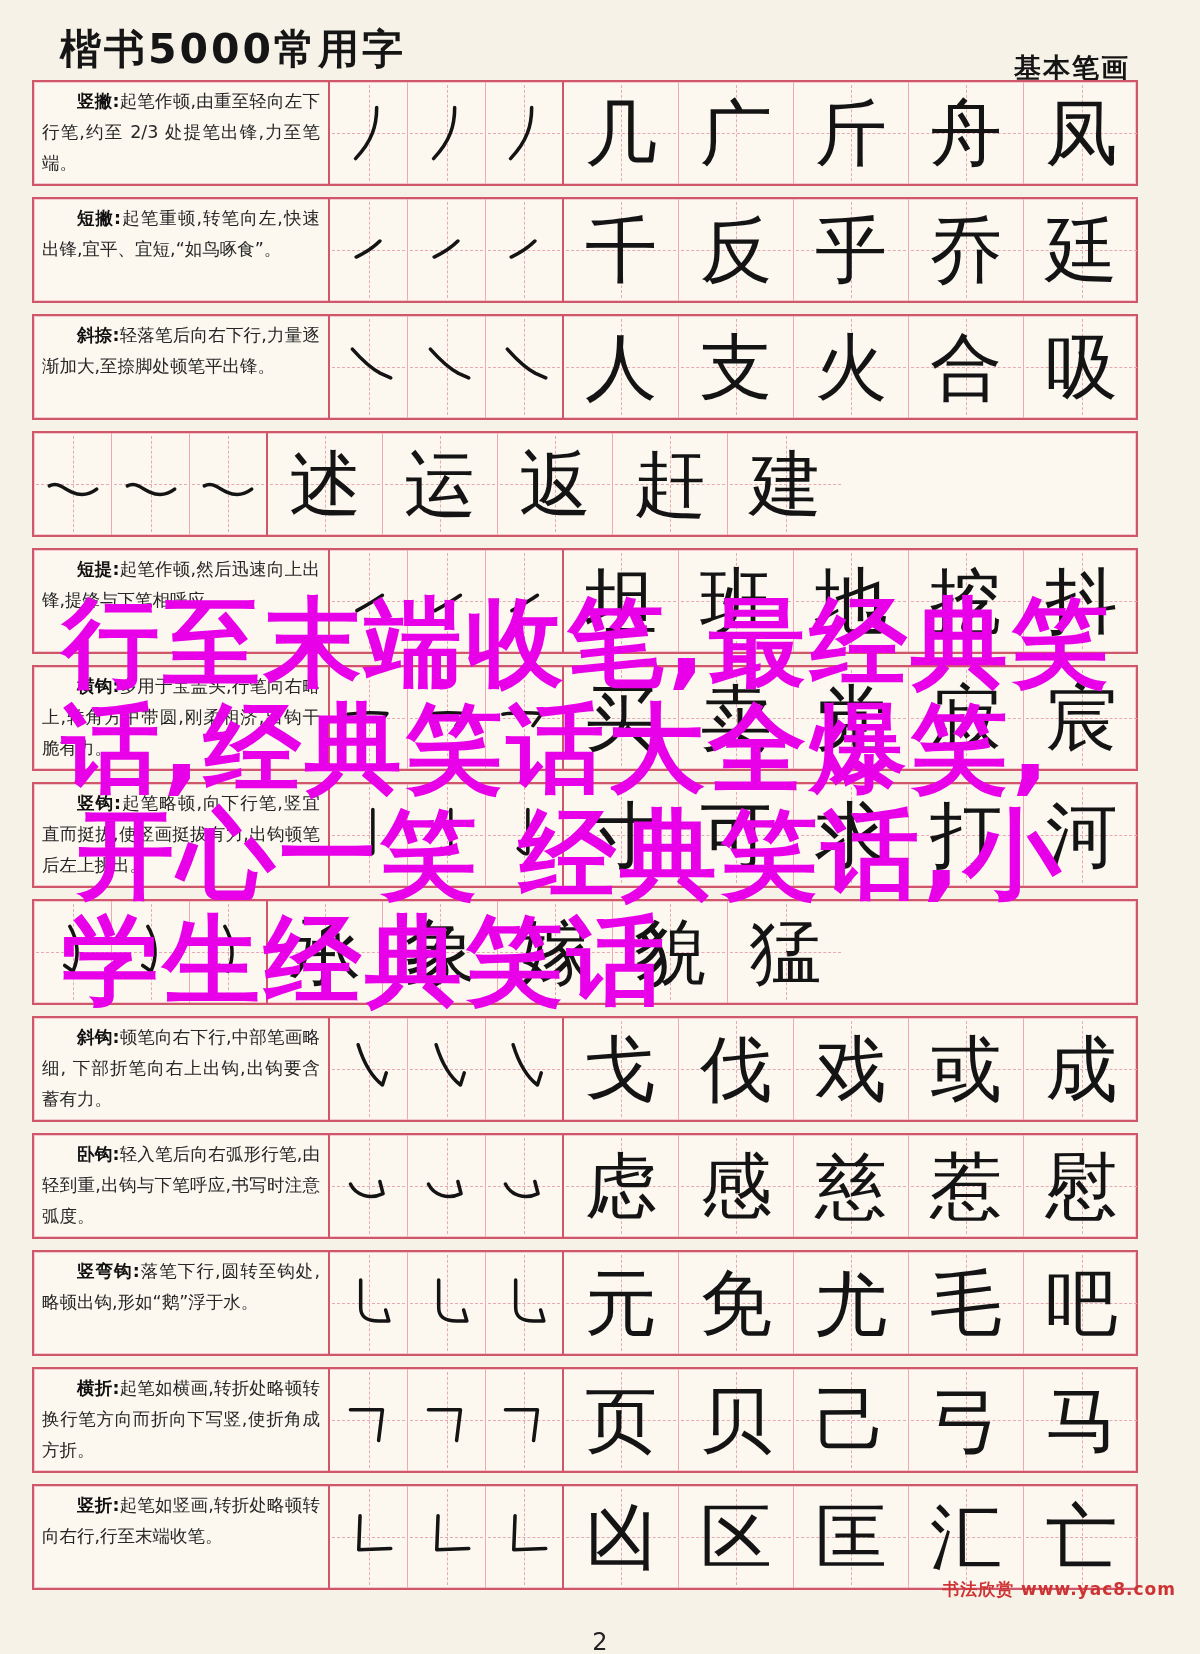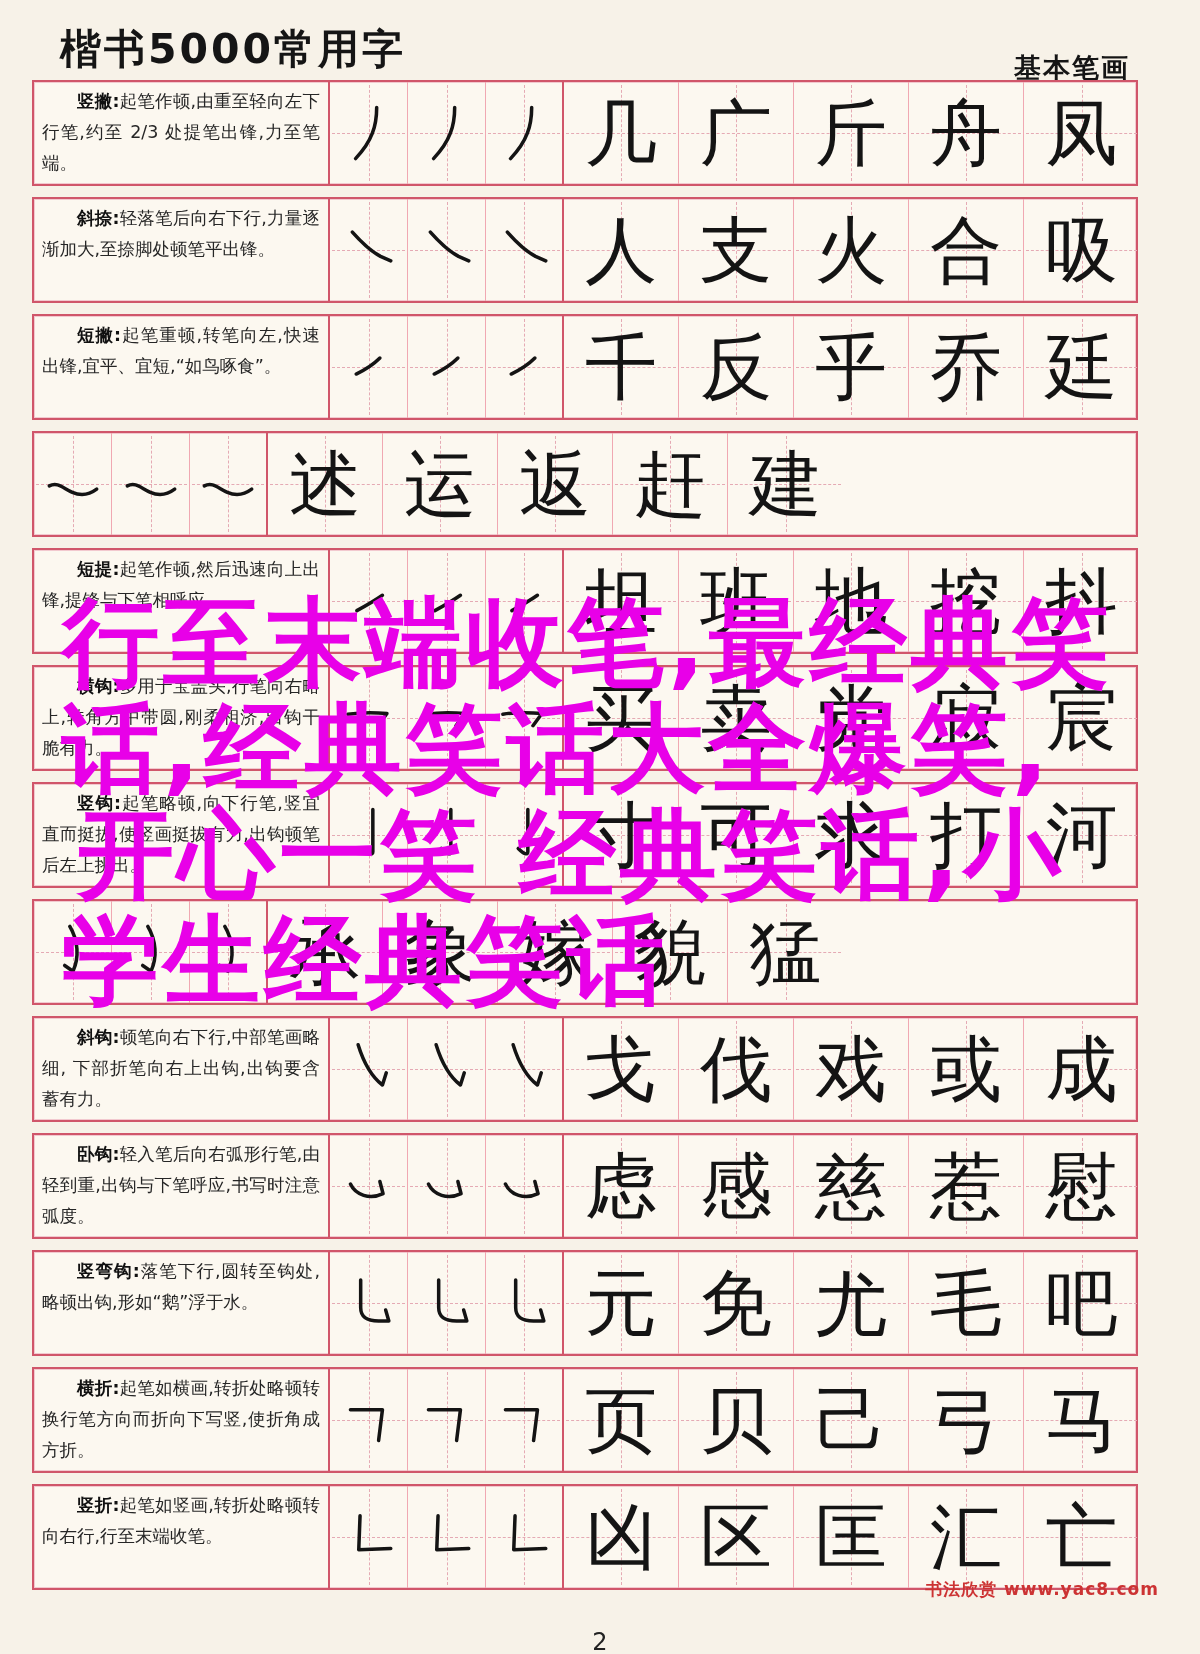--- a/index.html
+++ b/index.html
@@ -85,21 +85,21 @@
     font-size:97px;line-height:106px;
     font-weight:bold;
     letter-spacing:4px;
     color:#e800e8;
     white-space:nowrap;
   }
   .overlay-line.center{text-align:left;}
 
   
   .site-credit{
-    position:absolute;right:41px;top:1578px;
+    position:absolute;right:24px;top:1578px;
     font-size:17px;color:#cc3333;font-weight:bold;
     letter-spacing:1px;
   }
   .page-number{
     position:absolute;left:0;width:1200px;top:1628px;
     text-align:center;
     font-size:24px;color:#222;
   }
 </style>
 </head>
@@ -145,20 +145,58 @@
             <span class="char">舟</span>
           </div>
           <div class="cell char-cell">
             <span class="char">凤</span>
           </div>
         </div>
   </div>
 
   <div class="row">
     <div class="desc">
+      <p><b>短撇:</b><span>起笔重顿,转笔向左,快速出锋,宜平、宜短,“如鸟啄食”。</span></p>
+    </div>
+    <div class="cells">
+          <div class="cell stroke-cell">
+            <svg viewBox="0 0 100 100" class="stroke-svg">
+              <path d="M67 36 C57 46 45 54 30 61" fill="none" stroke="#141414" stroke-width="5.5" stroke-linecap="round" stroke-linejoin="round"></path>
+            </svg>
+          </div>
+          <div class="cell stroke-cell">
+            <svg viewBox="0 0 100 100" class="stroke-svg">
+              <path d="M67 36 C57 46 45 54 30 61" fill="none" stroke="#141414" stroke-width="5.5" stroke-linecap="round" stroke-linejoin="round"></path>
+            </svg>
+          </div>
+          <div class="cell stroke-cell last">
+            <svg viewBox="0 0 100 100" class="stroke-svg">
+              <path d="M67 36 C57 46 45 54 30 61" fill="none" stroke="#141414" stroke-width="5.5" stroke-linecap="round" stroke-linejoin="round"></path>
+            </svg>
+          </div>
+          <div class="cell char-cell">
+            <span class="char">千</span>
+          </div>
+          <div class="cell char-cell">
+            <span class="char">反</span>
+          </div>
+          <div class="cell char-cell">
+            <span class="char">乎</span>
+          </div>
+          <div class="cell char-cell">
+            <span class="char">乔</span>
+          </div>
+          <div class="cell char-cell">
+            <span class="char">廷</span>
+          </div>
+        </div>
+  </div>
+
+  <div class="row">
+    <div class="desc">
       <p><b>斜捺:</b><span>轻落笔后向右下行,力量逐渐加大,至捺脚处顿笔平出锋。</span></p>
     </div>
     <div class="cells">
           <div class="cell stroke-cell">
             <svg viewBox="0 0 100 100" class="stroke-svg">
               <path d="M24 22 C40 40 55 53 68 60 L84 67" fill="none" stroke="#141414" stroke-width="5.5" stroke-linecap="round" stroke-linejoin="round"></path>
             </svg>
           </div>
           <div class="cell stroke-cell">
             <svg viewBox="0 0 100 100" class="stroke-svg">
@@ -177,58 +215,20 @@
             <span class="char">支</span>
           </div>
           <div class="cell char-cell">
             <span class="char">火</span>
           </div>
           <div class="cell char-cell">
             <span class="char">合</span>
           </div>
           <div class="cell char-cell">
             <span class="char">吸</span>
-          </div>
-        </div>
-  </div>
-
-  <div class="row">
-    <div class="desc">
-      <p><b>短撇:</b><span>起笔重顿,转笔向左,快速出锋,宜平、宜短,“如鸟啄食”。</span></p>
-    </div>
-    <div class="cells">
-          <div class="cell stroke-cell">
-            <svg viewBox="0 0 100 100" class="stroke-svg">
-              <path d="M67 36 C57 46 45 54 30 61" fill="none" stroke="#141414" stroke-width="5.5" stroke-linecap="round" stroke-linejoin="round"></path>
-            </svg>
-          </div>
-          <div class="cell stroke-cell">
-            <svg viewBox="0 0 100 100" class="stroke-svg">
-              <path d="M67 36 C57 46 45 54 30 61" fill="none" stroke="#141414" stroke-width="5.5" stroke-linecap="round" stroke-linejoin="round"></path>
-            </svg>
-          </div>
-          <div class="cell stroke-cell last">
-            <svg viewBox="0 0 100 100" class="stroke-svg">
-              <path d="M67 36 C57 46 45 54 30 61" fill="none" stroke="#141414" stroke-width="5.5" stroke-linecap="round" stroke-linejoin="round"></path>
-            </svg>
-          </div>
-          <div class="cell char-cell">
-            <span class="char">千</span>
-          </div>
-          <div class="cell char-cell">
-            <span class="char">反</span>
-          </div>
-          <div class="cell char-cell">
-            <span class="char">乎</span>
-          </div>
-          <div class="cell char-cell">
-            <span class="char">乔</span>
-          </div>
-          <div class="cell char-cell">
-            <span class="char">廷</span>
           </div>
         </div>
   </div>
 
   <div class="row">
     <div class="cells">
           <div class="cell stroke-cell">
             <svg viewBox="0 0 100 100" class="stroke-svg">
               <path d="M13 53 C26 46 35 57 49 63 C63 69 75 67 87 58" fill="none" stroke="#141414" stroke-width="5.5" stroke-linecap="round" stroke-linejoin="round"></path>
             </svg>

